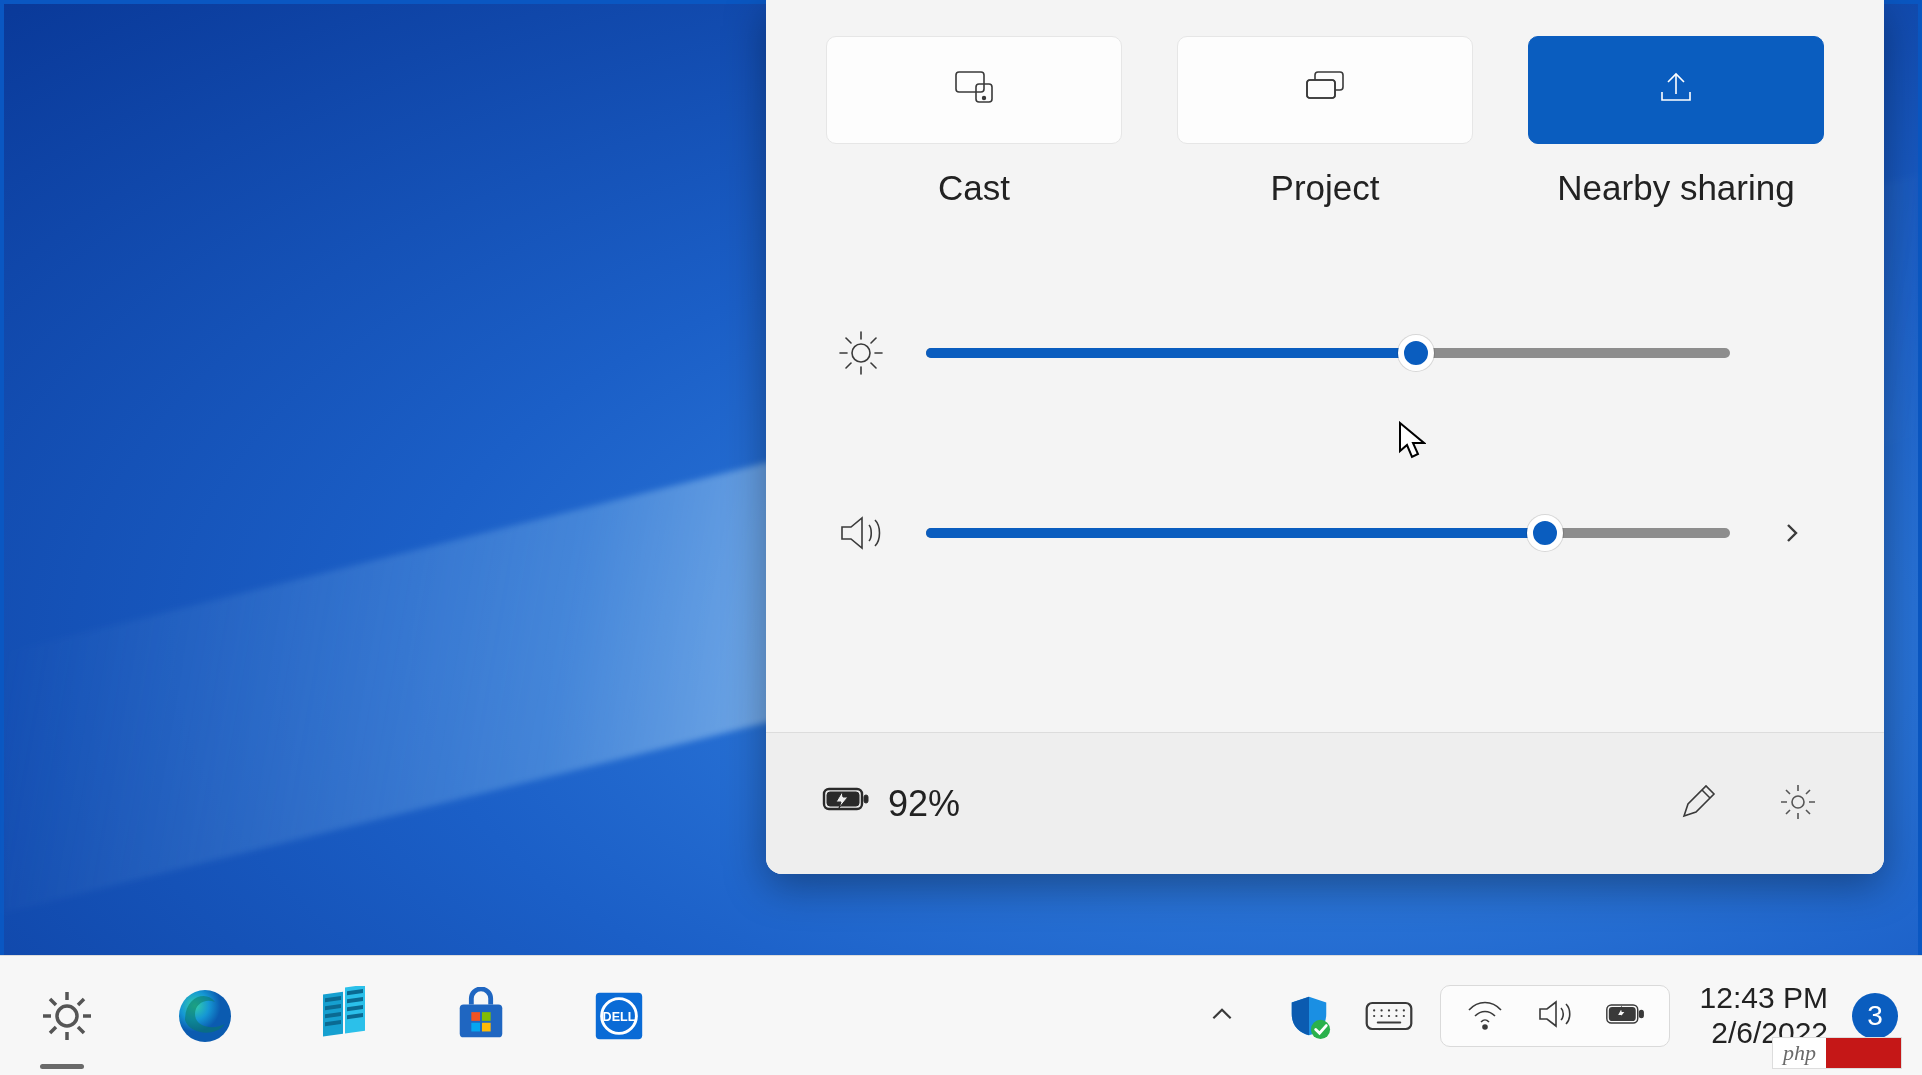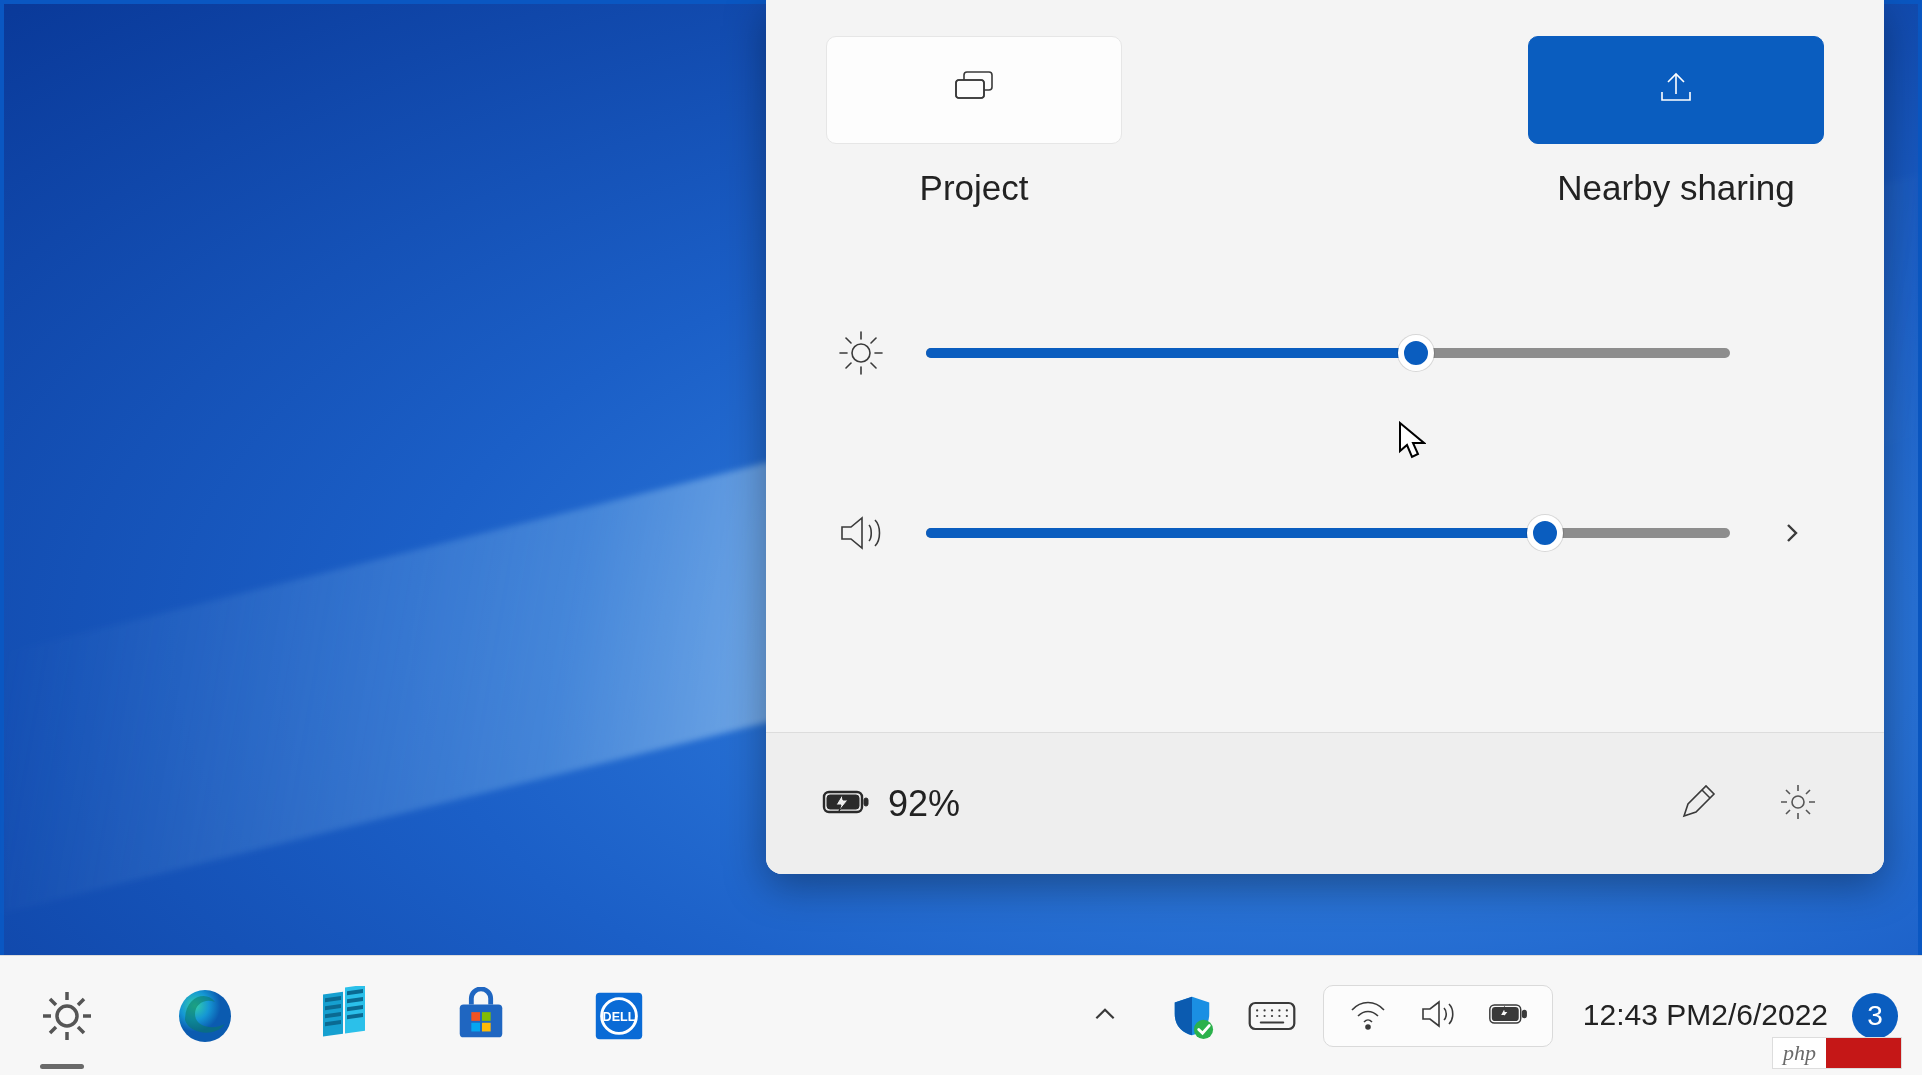--- a/index.html
+++ b/index.html
@@ -55,21 +55,21 @@
 
 .cursor {
   position: absolute; left: 1398px; top: 421px; width: 28px; height: 40px; pointer-events: none;
 }
 .cursor svg { width: 28px; height: 40px; }
 
 .panel-footer {
   margin-top: auto; height: 142px; border-top: 1px solid #dcdcdc; background: #eeeeee;
   display: flex; align-items: center; padding: 0 56px; border-radius: 0 0 16px 16px;
 }
-.battery-wrap { display: flex; align-items: center; gap: 18px; }
+.battery-wrap { display: flex; align-items: flex-start; gap: 18px; }
 .battery-wrap svg { width: 48px; height: 32px; stroke: #2a2a2a; fill: #2a2a2a; }
 .battery-text { font-size: 36px; color: #222; }
 .footer-spacer { flex: 1; }
 .footer-btn { width: 60px; height: 60px; display: flex; align-items: center; justify-content: center; cursor: pointer; margin-left: 40px; }
 .footer-btn svg { width: 40px; height: 40px; stroke: #3a3a3a; fill: none; stroke-width: 1.6; }
 
 .taskbar {
   position: absolute; left: 0; bottom: 0; width: 1922px; height: 120px;
   background: #f7f7f7; border-top: 1px solid #dcdcdc;
   display: flex; align-items: center;
@@ -79,21 +79,21 @@
 .tb-underline { position: absolute; left: 40px; bottom: 6px; width: 44px; height: 5px; background: #6a6a6a; border-radius: 3px; }
 
 .tb-right { margin-left: auto; display: flex; align-items: center; height: 100%; }
 .tray-up { width: 56px; height: 56px; display: flex; align-items: center; justify-content: center; cursor: pointer; margin-right: 30px; }
 .tray-up svg { width: 26px; height: 26px; stroke: #3a3a3a; fill: none; stroke-width: 2; }
 .tray-icon { width: 58px; height: 58px; display: flex; align-items: center; justify-content: center; margin-right: 22px; }
 
 .syswrap { display: flex; align-items: center; gap: 30px; padding: 8px 24px; border: 1px solid #dadada; border-radius: 10px; background: #fcfcfc; margin-right: 30px; }
 .syswrap svg { width: 40px; height: 40px; stroke: #3a3a3a; fill: none; stroke-width: 1.6; }
 
-.clock { display: flex; flex-direction: row; align-items: flex-end; margin-right: 24px; }
+.clock { display: flex; flex-direction: column; align-items: flex-end; margin-right: 24px; }
 .clock span { font-size: 30px; color: #222; line-height: 1.15; }
 
 .notif-badge {
   width: 46px; height: 46px; border-radius: 50%; background: #0a5dbf; color: #fff;
   font-size: 28px; display: flex; align-items: center; justify-content: center; margin-right: 24px; cursor: pointer;
 }
 
 .php-badge {
   position: absolute; right: 20px; bottom: 6px; width: 130px; height: 32px;
   background: #fff; border: 1px solid #ddd; display: flex; align-items: center;
@@ -106,20 +106,32 @@
 </style>
 </head>
 <body>
 
 <div class="desktop"></div>
 
 <div class="quick-panel">
 
   <div class="qa-row">
 
+    <div class="qa-item">
+      <div class="qa-tile">
+        <span>
+          <svg viewBox="0 0 48 40">
+              <rect x="6" y="4" width="28" height="20" rx="3"></rect>
+              <rect x="26" y="16" width="16" height="18" rx="3"></rect>
+              <circle cx="34" cy="30" r="1.4" fill="#3a3a3a"></circle>
+            </svg>
+        </span>
+      </div>
+      <div class="qa-label">Cast</div>
+    </div>
 
     <div class="qa-item">
       <div class="qa-tile">
         <span>
           <svg viewBox="0 0 48 40">
               <rect x="14" y="4" width="28" height="18" rx="3"></rect>
               <rect x="6" y="12" width="28" height="18" rx="3" fill="#fdfdfd"></rect>
               <rect x="6" y="12" width="28" height="18" rx="3"></rect>
             </svg>
         </span>

